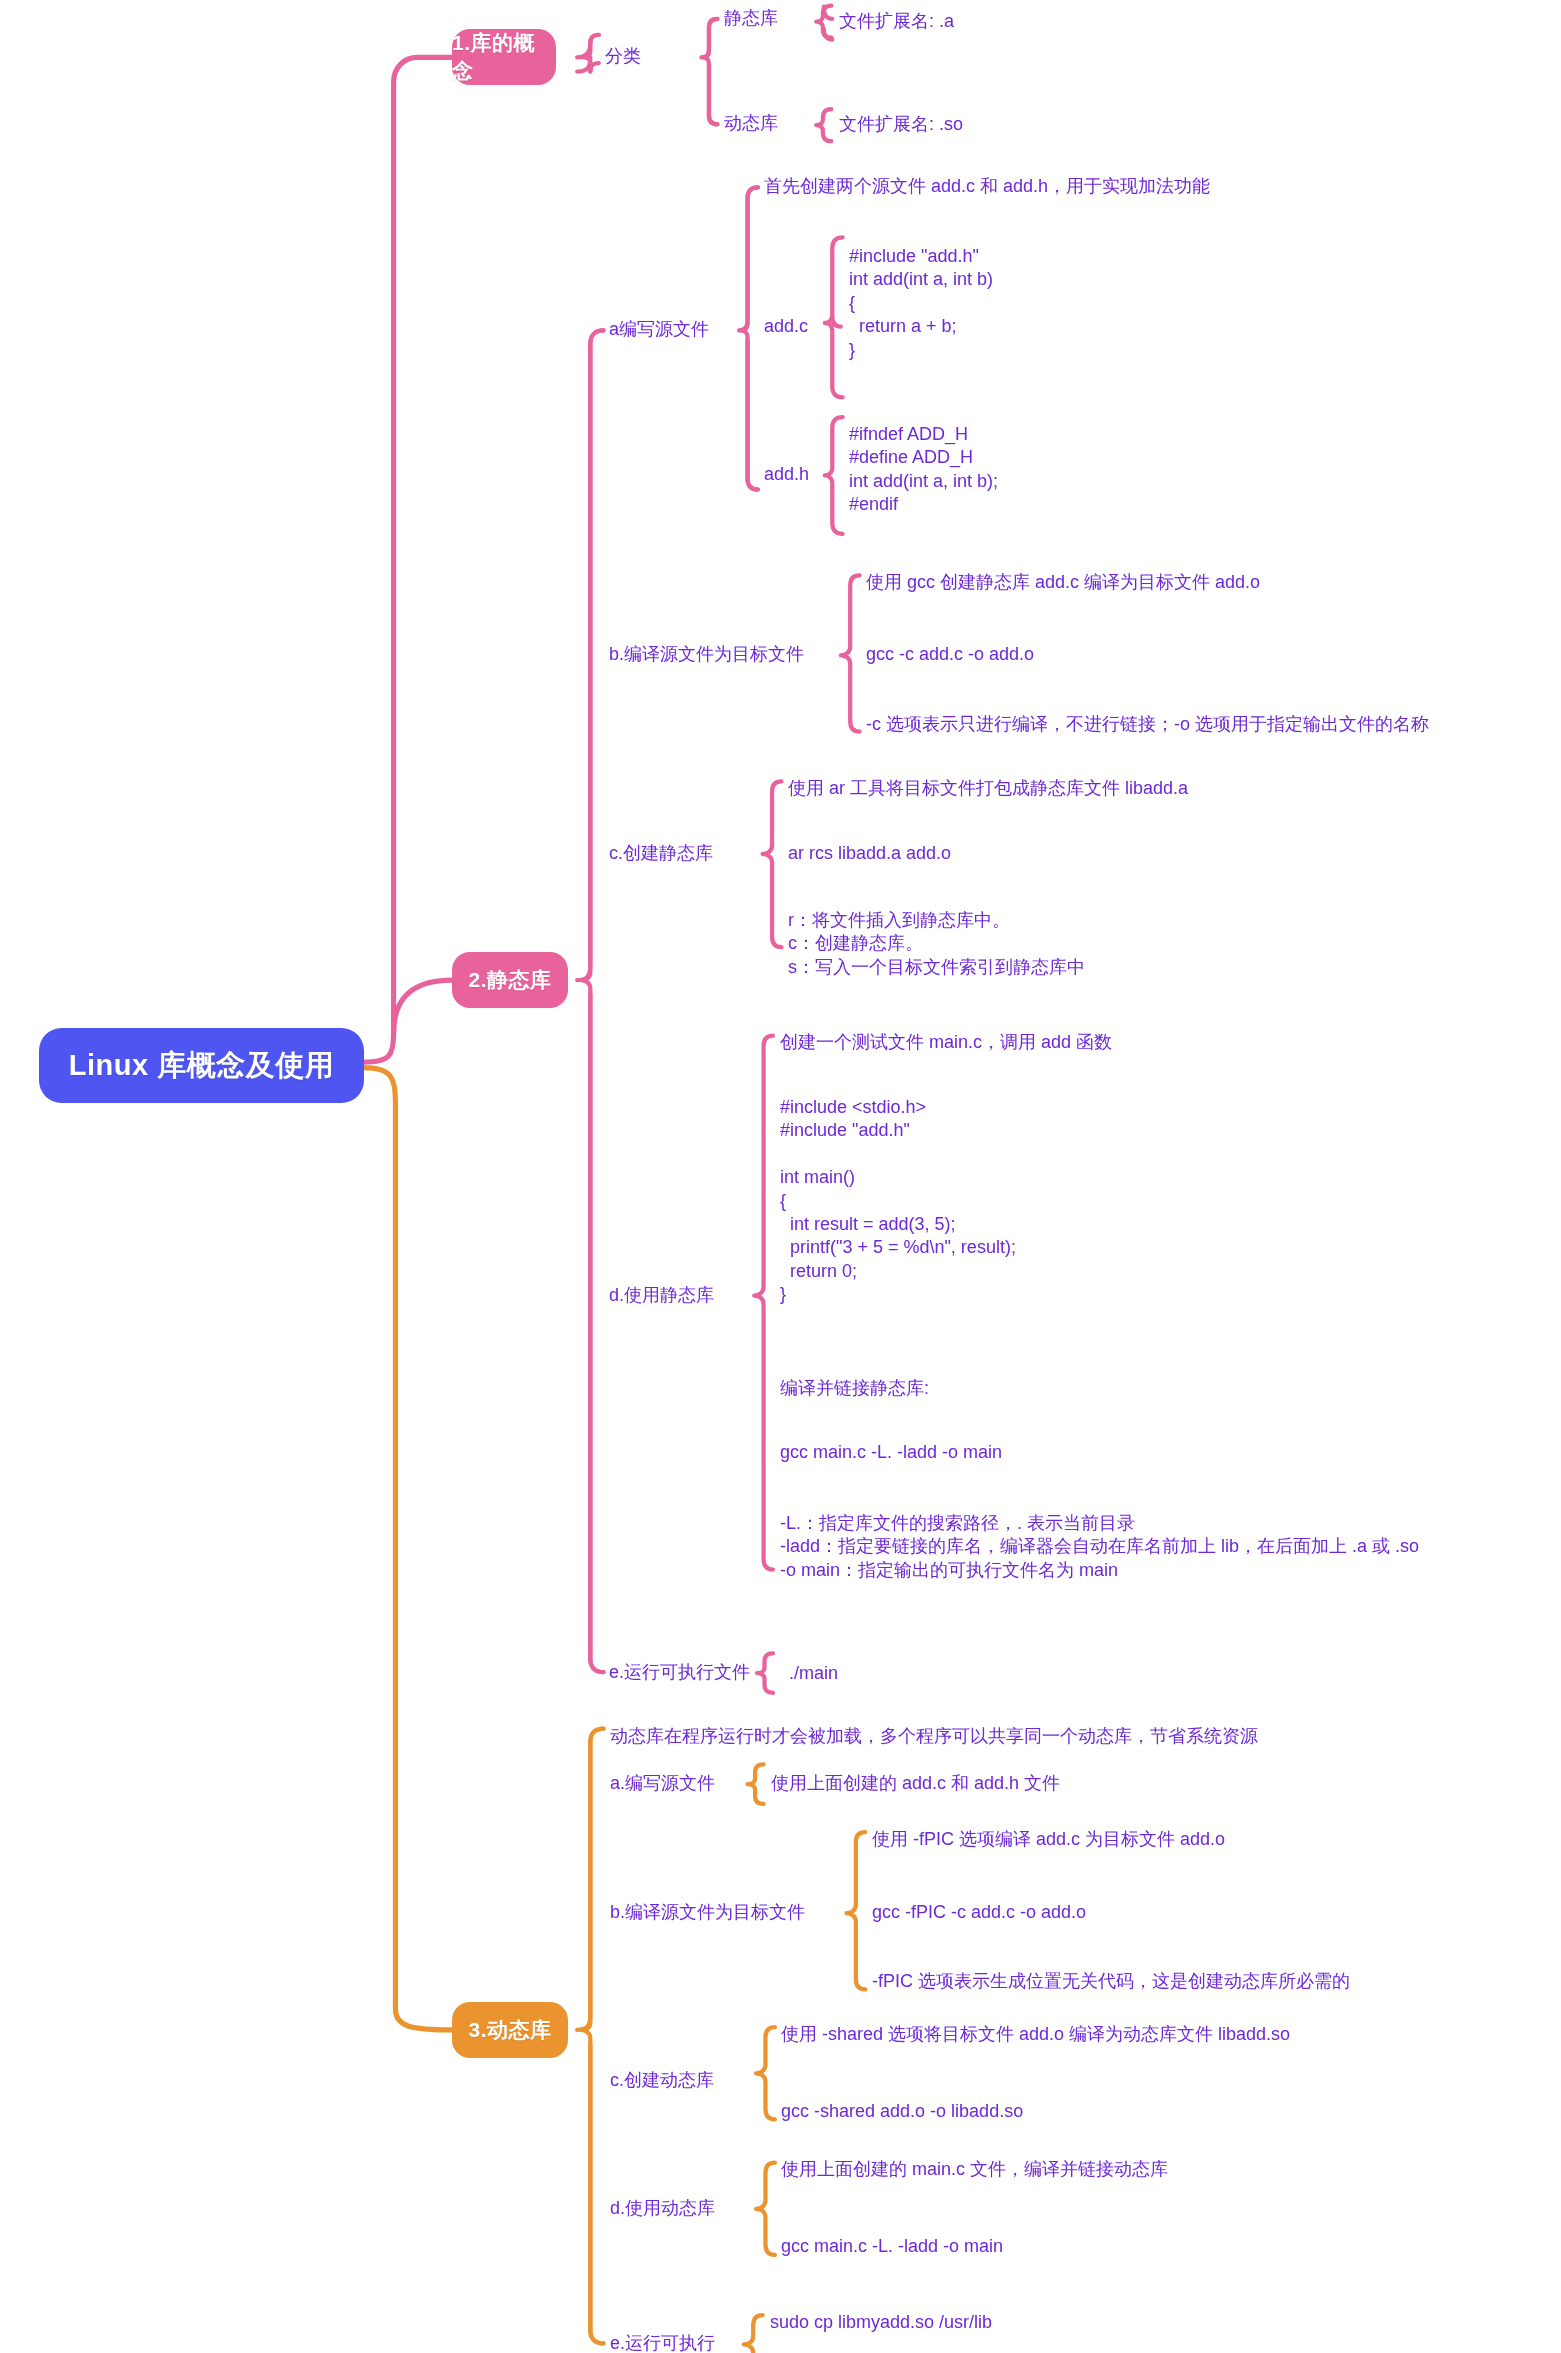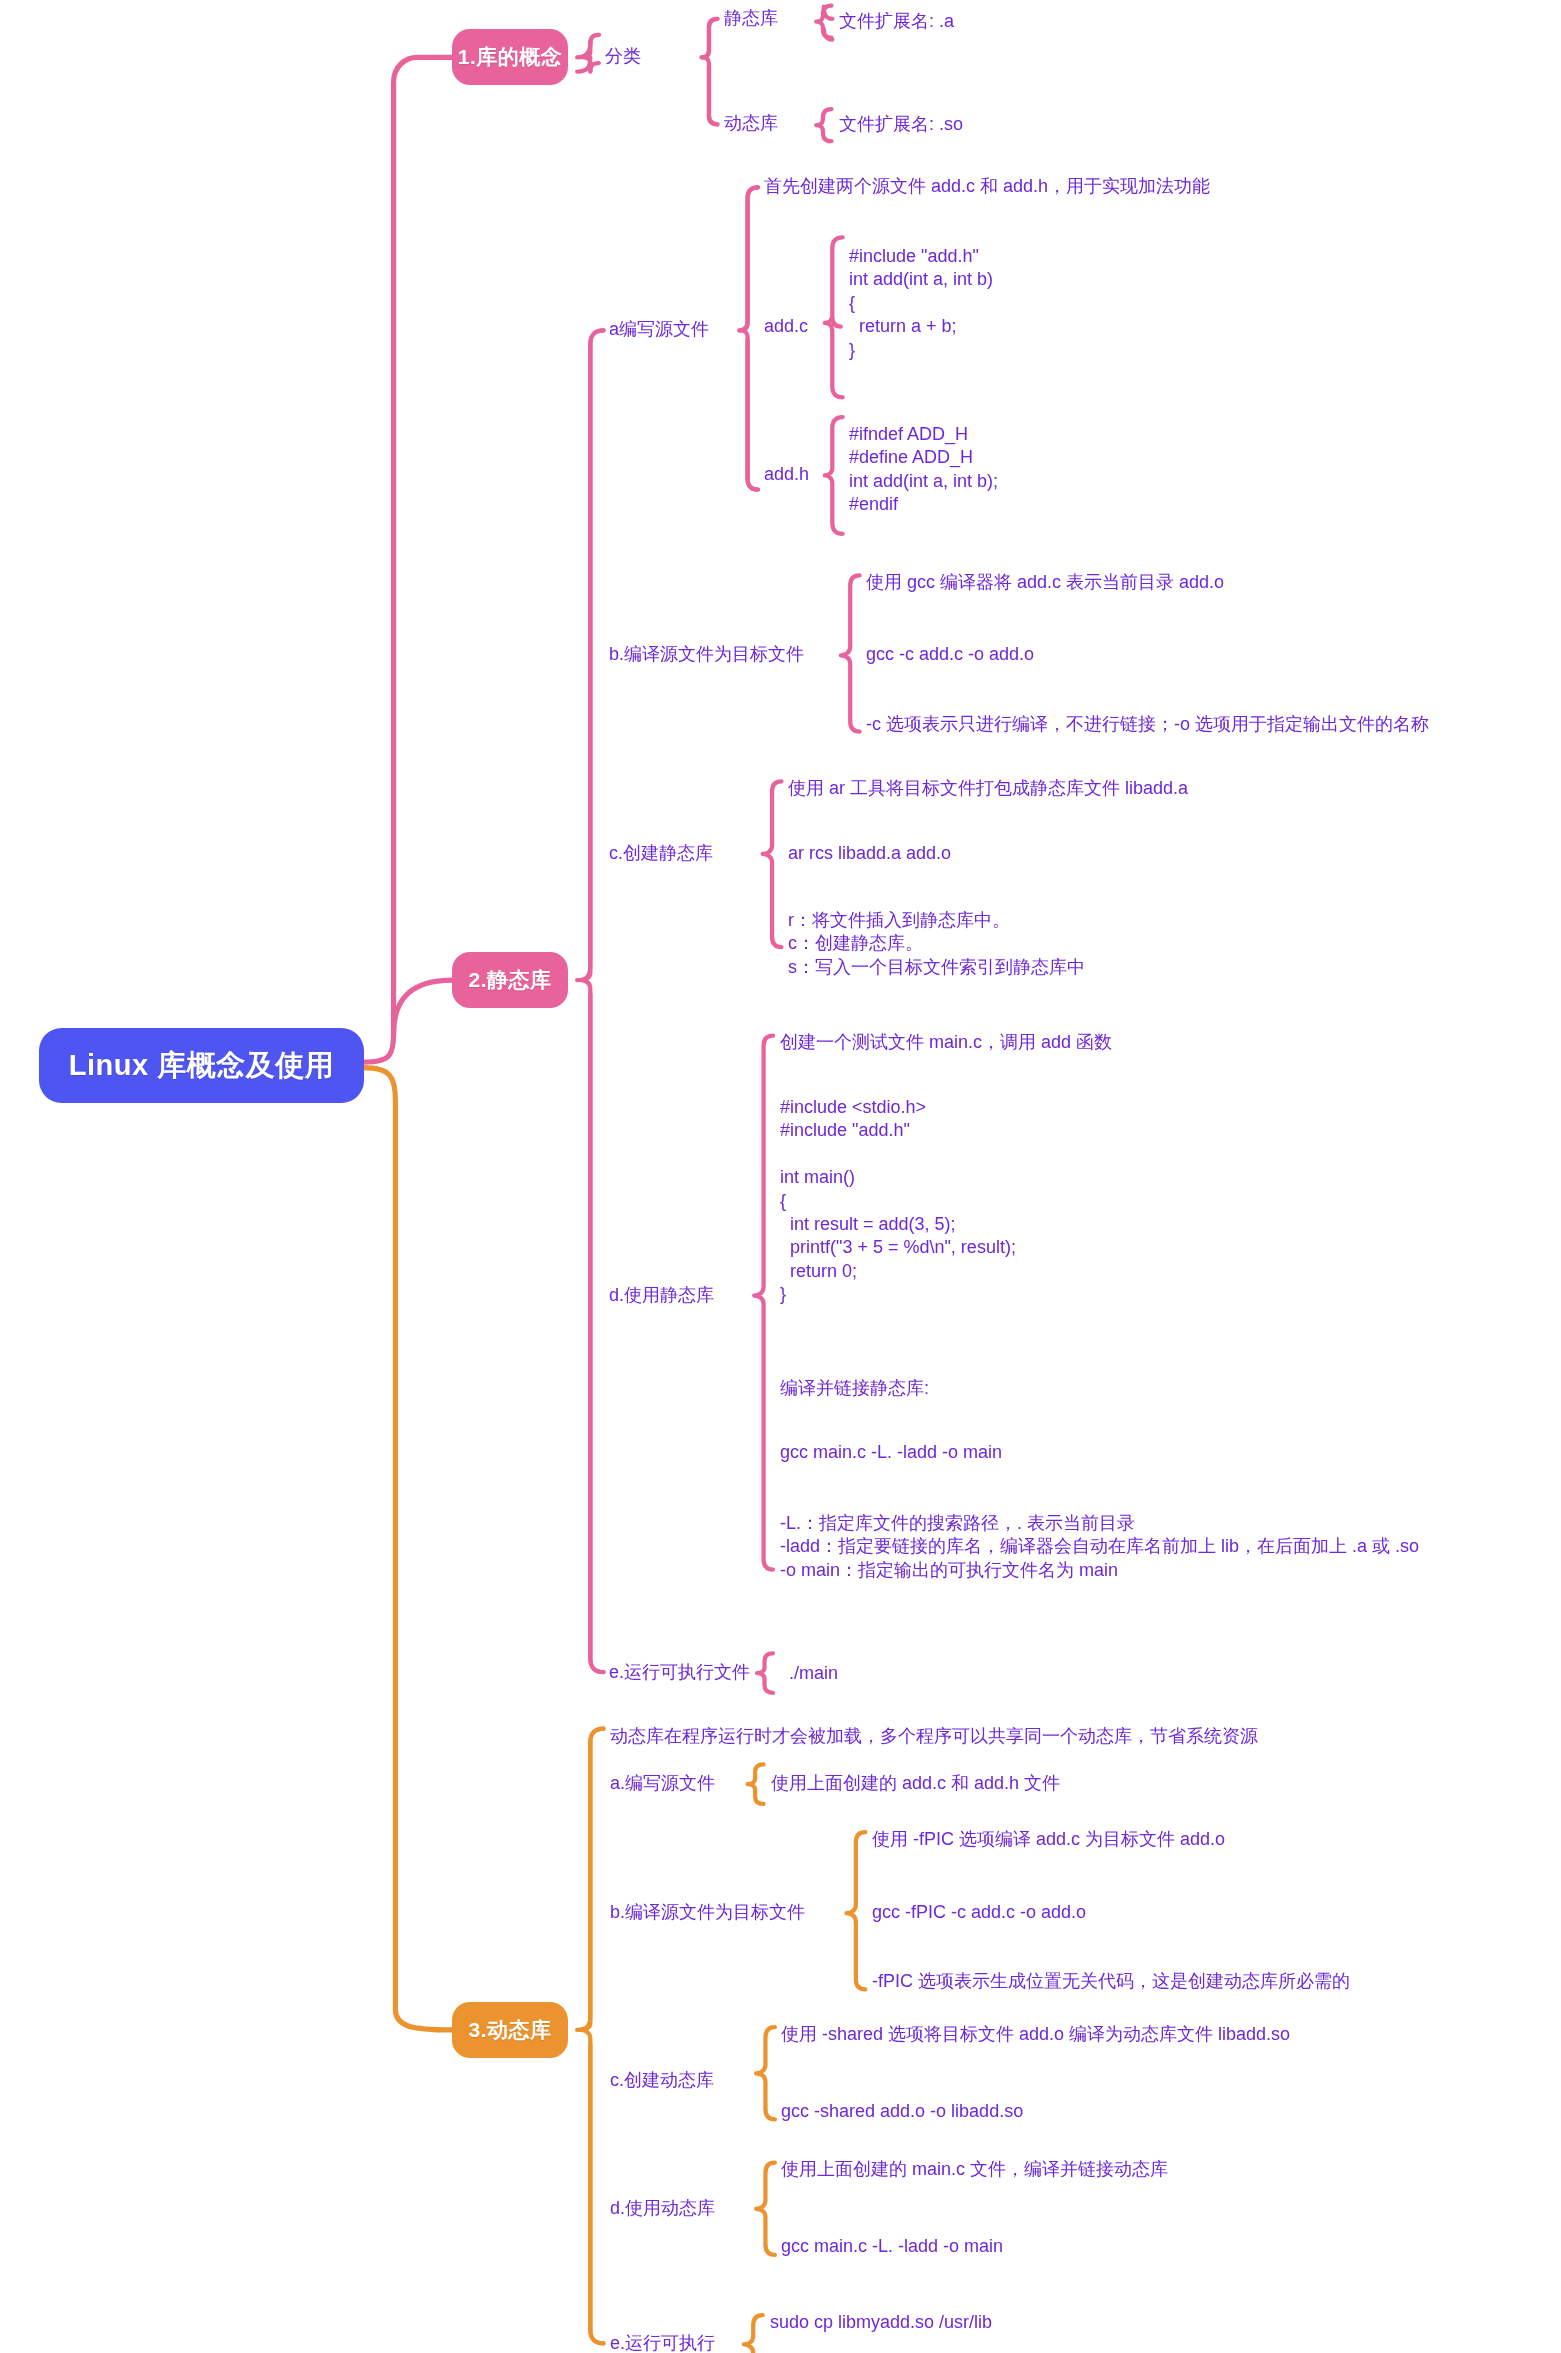--- a/index.html
+++ b/index.html
@@ -15,21 +15,21 @@
   .pill{
     position:absolute;display:flex;align-items:center;justify-content:center;
     border-radius:21px;color:#ffffff;font-weight:700;letter-spacing:0.5px;
     text-shadow:0 0.9px 0.9px rgba(0,0,0,.12);box-sizing:border-box;
   }
   .pill.root{
     left:39px;top:1028px;width:325px;height:75px;
     background:#4f55f0;font-size:29px;border-radius:22.6px;
   }
   .pill.b1{
-    left:452px;top:29px;width:116px;height:56px;
+    left:452px;top:29px;width:104px;height:56px;
     background:#e8639b;font-size:21px;border-radius:18px;
   }
   .pill.b2{
     left:452px;top:952px;width:116px;height:56px;
     background:#e8639b;font-size:21px;border-radius:18px;
   }
   .pill.b3{
     left:452px;top:2002px;width:116px;height:56px;
     background:#eb942f;font-size:21px;border-radius:18px;
   }
@@ -162,21 +162,21 @@
   return a + b;
 }</div>
 
   <div class="node mid vc" style="left:764px;top:475px;">add.h</div>
   <div class="node leaf" style="left:849px;top:423px;">#ifndef ADD_H
 #define ADD_H
 int add(int a, int b);
 #endif</div>
 
   <div class="node mid vc" style="left:609px;top:655px;">b.编译源文件为目标文件</div>
-  <div class="node leaf vc" style="left:866px;top:583px;">使用 gcc 编译器将 add.c 表示当前目录 add.o</div>
+  <div class="node leaf vc" style="left:866px;top:583px;">使用 gcc 创建静态库 add.c 编译为目标文件 add.o</div>
   <div class="node leaf vc" style="left:866px;top:655px;">gcc -c add.c -o add.o</div>
   <div class="node leaf vc" style="left:866px;top:725px;">-c 选项表示只进行编译，不进行链接；-o 选项用于指定输出文件的名称</div>
 
   <div class="node mid vc" style="left:609px;top:854px;">c.创建静态库</div>
   <div class="node leaf vc" style="left:788px;top:789px;">使用 ar 工具将目标文件打包成静态库文件 libadd.a</div>
   <div class="node leaf vc" style="left:788px;top:854px;">ar rcs libadd.a add.o</div>
   <div class="node leaf" style="left:788px;top:909px;">r：将文件插入到静态库中。
 c：创建静态库。
 s：写入一个目标文件索引到静态库中</div>
 

